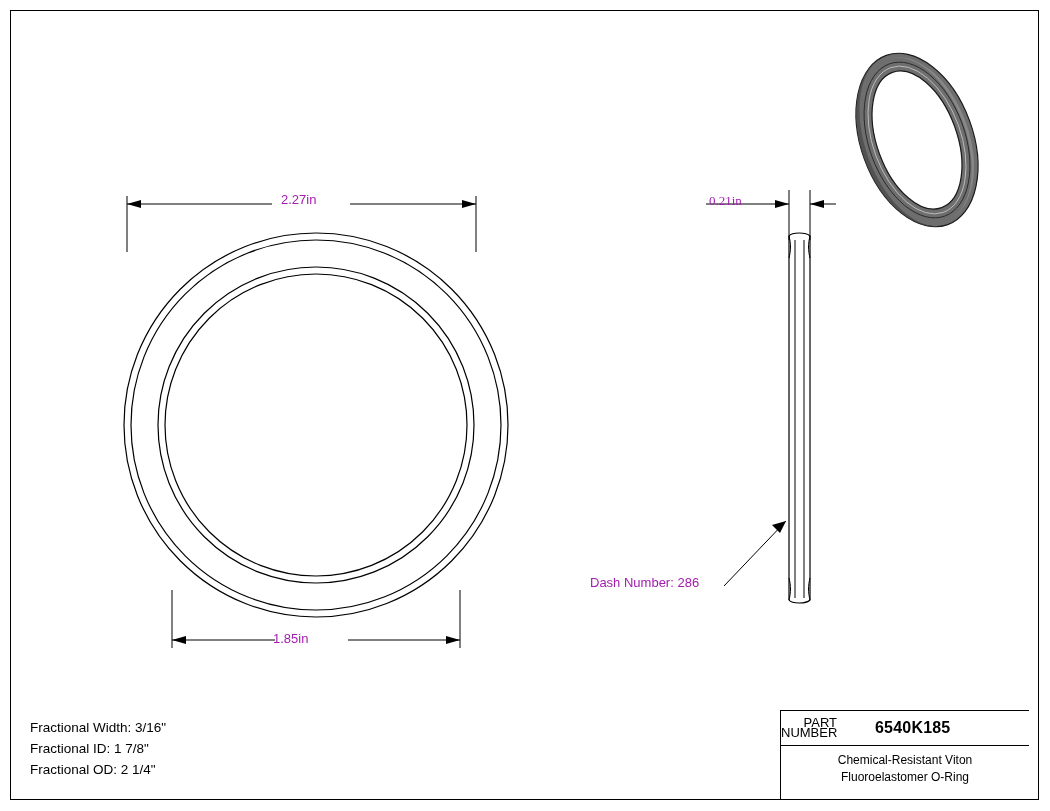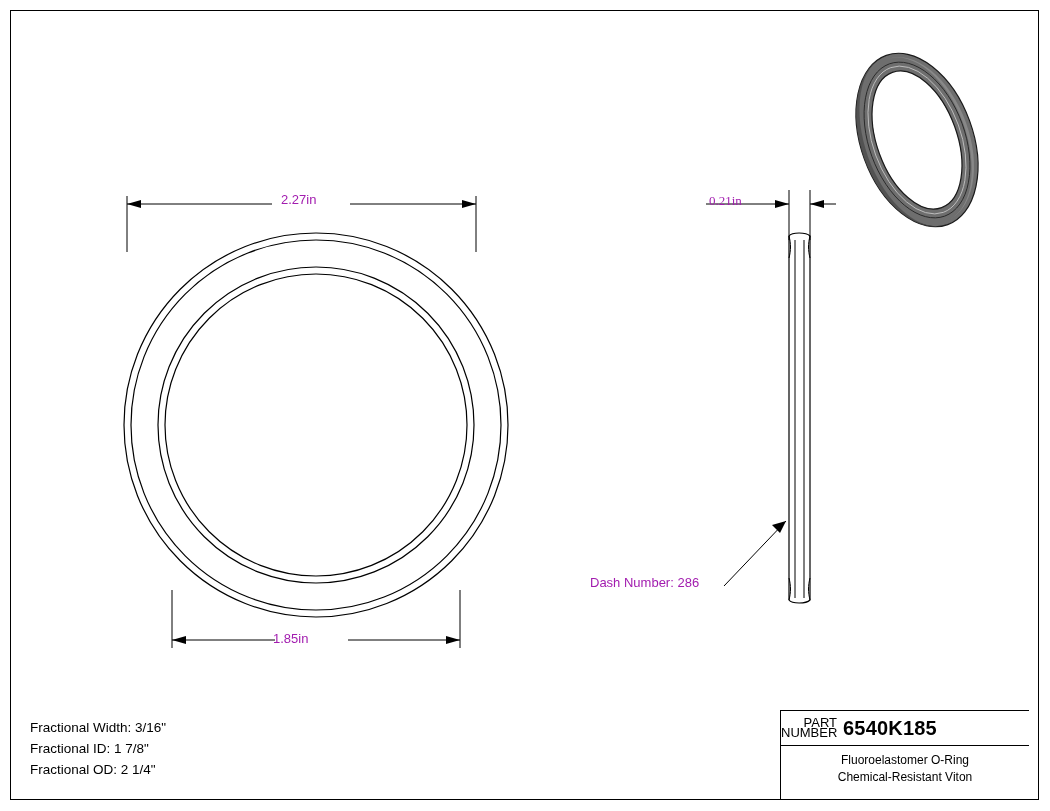--- a/index.html
+++ b/index.html
@@ -70,23 +70,24 @@
   }
   .tb-part-label {
     width: 56px;
     font-size: 13px;
     line-height: 10px;
     text-align: right;
     padding-right: 6px;
     color: #000;
   }
   .tb-part-number {
-    font-size: 20px;
+    font-size: 16px;
     font-weight: bold;
     letter-spacing: 0.2px;
+    margin-left: 32px;
   }
   .tb-desc {
     text-align: center;
     font-size: 12px;
     line-height: 17px;
     padding-top: 6px;
   }
 </style>
 </head>
 <body>
@@ -168,16 +169,16 @@
 
 <div class="title-block">
   <div class="tb-row1">
     <div class="tb-part-label">
       <div>PART</div>
       <div>NUMBER</div>
     </div>
     <div class="tb-part-number">6540K185</div>
   </div>
   <div class="tb-desc">
+    <div>Chemical-Resistant Viton</div>
     <div>Fluoroelastomer O-Ring</div>
-    <div>Chemical-Resistant Viton</div>
   </div>
 </div>
 
 </body></html>

